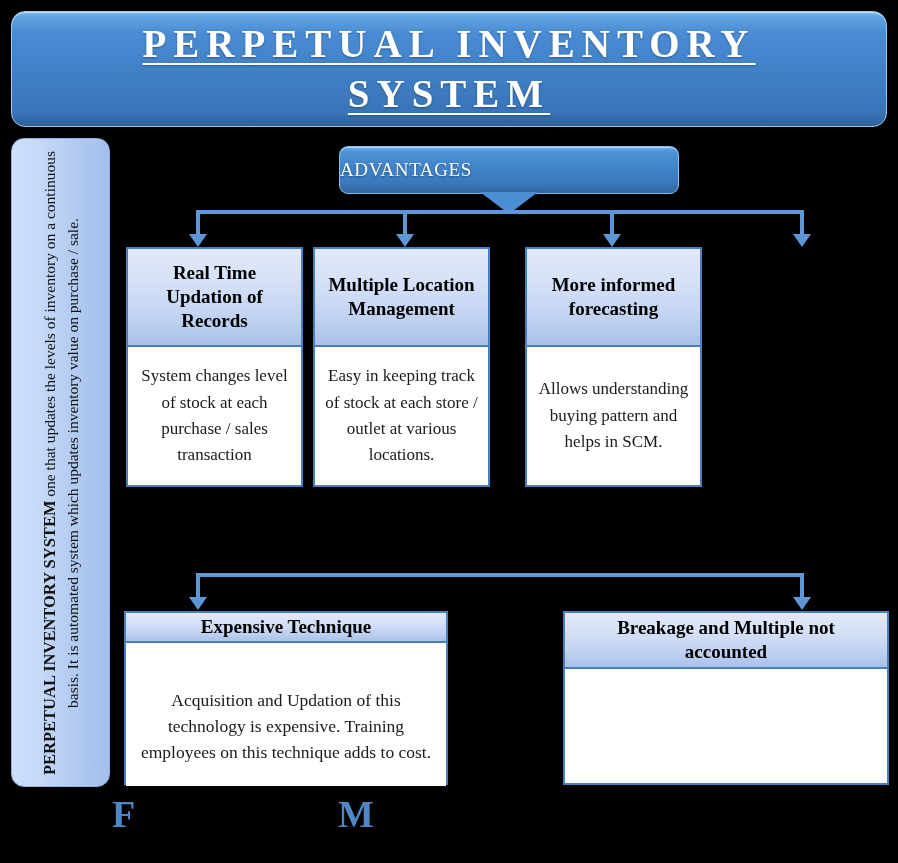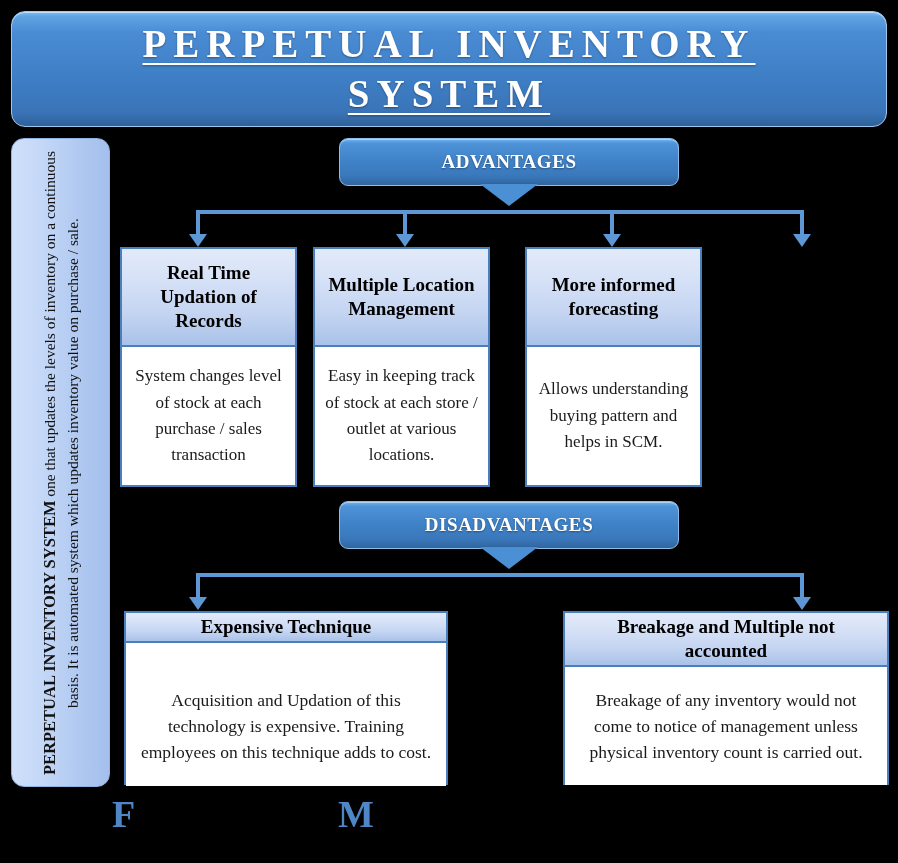--- a/index.html
+++ b/index.html
@@ -92,26 +92,27 @@
   .section-banner {
     position: absolute;
     height: 48px;
     border-radius: 9px;
     background: linear-gradient(to bottom, #6fb3ef 0%, #4e92d8 10%, #4083c9 45%, #3a78bb 80%, #31659f 100%);
     border: 1px solid #8cbdea;
     box-sizing: border-box;
     box-shadow: 0 2px 3px rgba(0,0,0,0.5), inset 0 1px 0 rgba(255,255,255,0.45);
     display: flex;
     align-items: center;
-    justify-content: center;
+    justify-content: flex-start;
     color: #ffffff;
-    font-weight: bold;
+    font-weight: normal;
     font-size: 19px;
     letter-spacing: 0.6px;
     text-shadow: 0 1px 2px rgba(0,0,0,0.4);
+    margin-top: 8px;
   }
   .banner-tip {
     position: absolute;
     left: 50%;
     bottom: -21px;
     transform: translateX(-50%);
     width: 0;
     height: 0;
     border-left: 29px solid transparent;
     border-right: 29px solid transparent;
@@ -173,21 +174,21 @@
     flex: 1;
     box-sizing: border-box;
   }
   .adv-card .card-header { height: 98px; font-size: 19px; line-height: 1.25; padding: 2px 5px; }
   .adv-card .card-body { font-size: 17px; line-height: 1.55; padding: 5px 9px; }
 
   .dis-card .card-header { height: 56px; font-size: 19px; line-height: 1.25; padding: 2px 10px; }
   .dis-card .card-body { font-size: 17.5px; line-height: 1.5; padding: 20px 12px; }
 
   
-  #adv-card-0 { left: 120px; top: 247px; width: 177px; height: 240px; }
+  #adv-card-0 { left: 126px; top: 247px; width: 177px; height: 240px; }
   #adv-card-1 { left: 313px; top: 247px; width: 177px; height: 240px; }
   #adv-card-2 { left: 525px; top: 247px; width: 177px; height: 240px; }
   #adv-card-3 { left: 712px; top: 247px; width: 177px; height: 240px; }
 
   
   #dis-card-0 { left: 124px; top: 611px; width: 324px; height: 174px; gap: 24px; }
   #dis-card-1 { left: 563px; top: 611px; width: 326px; height: 174px; }
 
   
   .corner-letter {
@@ -239,36 +240,31 @@
   </div>
   <div class="card adv-card" id="adv-card-1">
     <div class="card-header">Multiple Location Management</div>
     <div class="card-body">Easy in keeping track of stock at each store / outlet at various locations.</div>
   </div>
   <div class="card adv-card" id="adv-card-2">
     <div class="card-header">More informed forecasting</div>
     <div class="card-body">Allows understanding buying pattern and helps in SCM.</div>
   </div>
 
-  <div class="section-banner" id="dis-banner">
-    <span>DISADVANTAGES</span>
-    <span class="banner-tip"></span>
-  </div>
 
   <div class="bus" style="left:196px; top:573px; width:608px;"></div>
   <div class="drop" style="left:196px; top:573px; height:28px;"></div>
   <div class="arrowhead" style="left:189px; top:597px;"></div>
   <div class="drop" style="left:800px; top:573px; height:28px;"></div>
   <div class="arrowhead" style="left:793px; top:597px;"></div>
 
   <div class="card dis-card" id="dis-card-0">
     <div class="card-header">Expensive Technique</div>
     <div class="card-body">Acquisition and Updation of this technology is expensive. Training employees on this technique adds to cost.</div>
   </div>
   <div class="card dis-card" id="dis-card-1">
     <div class="card-header">Breakage and Multiple not accounted</div>
-    <div class="card-body">Breakage of any inventory would not come to notice of management unless physical inventory count is carried out.</div>
   </div>
 
   <div class="corner-letter" id="letter-f">F</div>
   <div class="corner-letter" id="letter-m">M</div>
 
 </div>
 
 </body></html>

